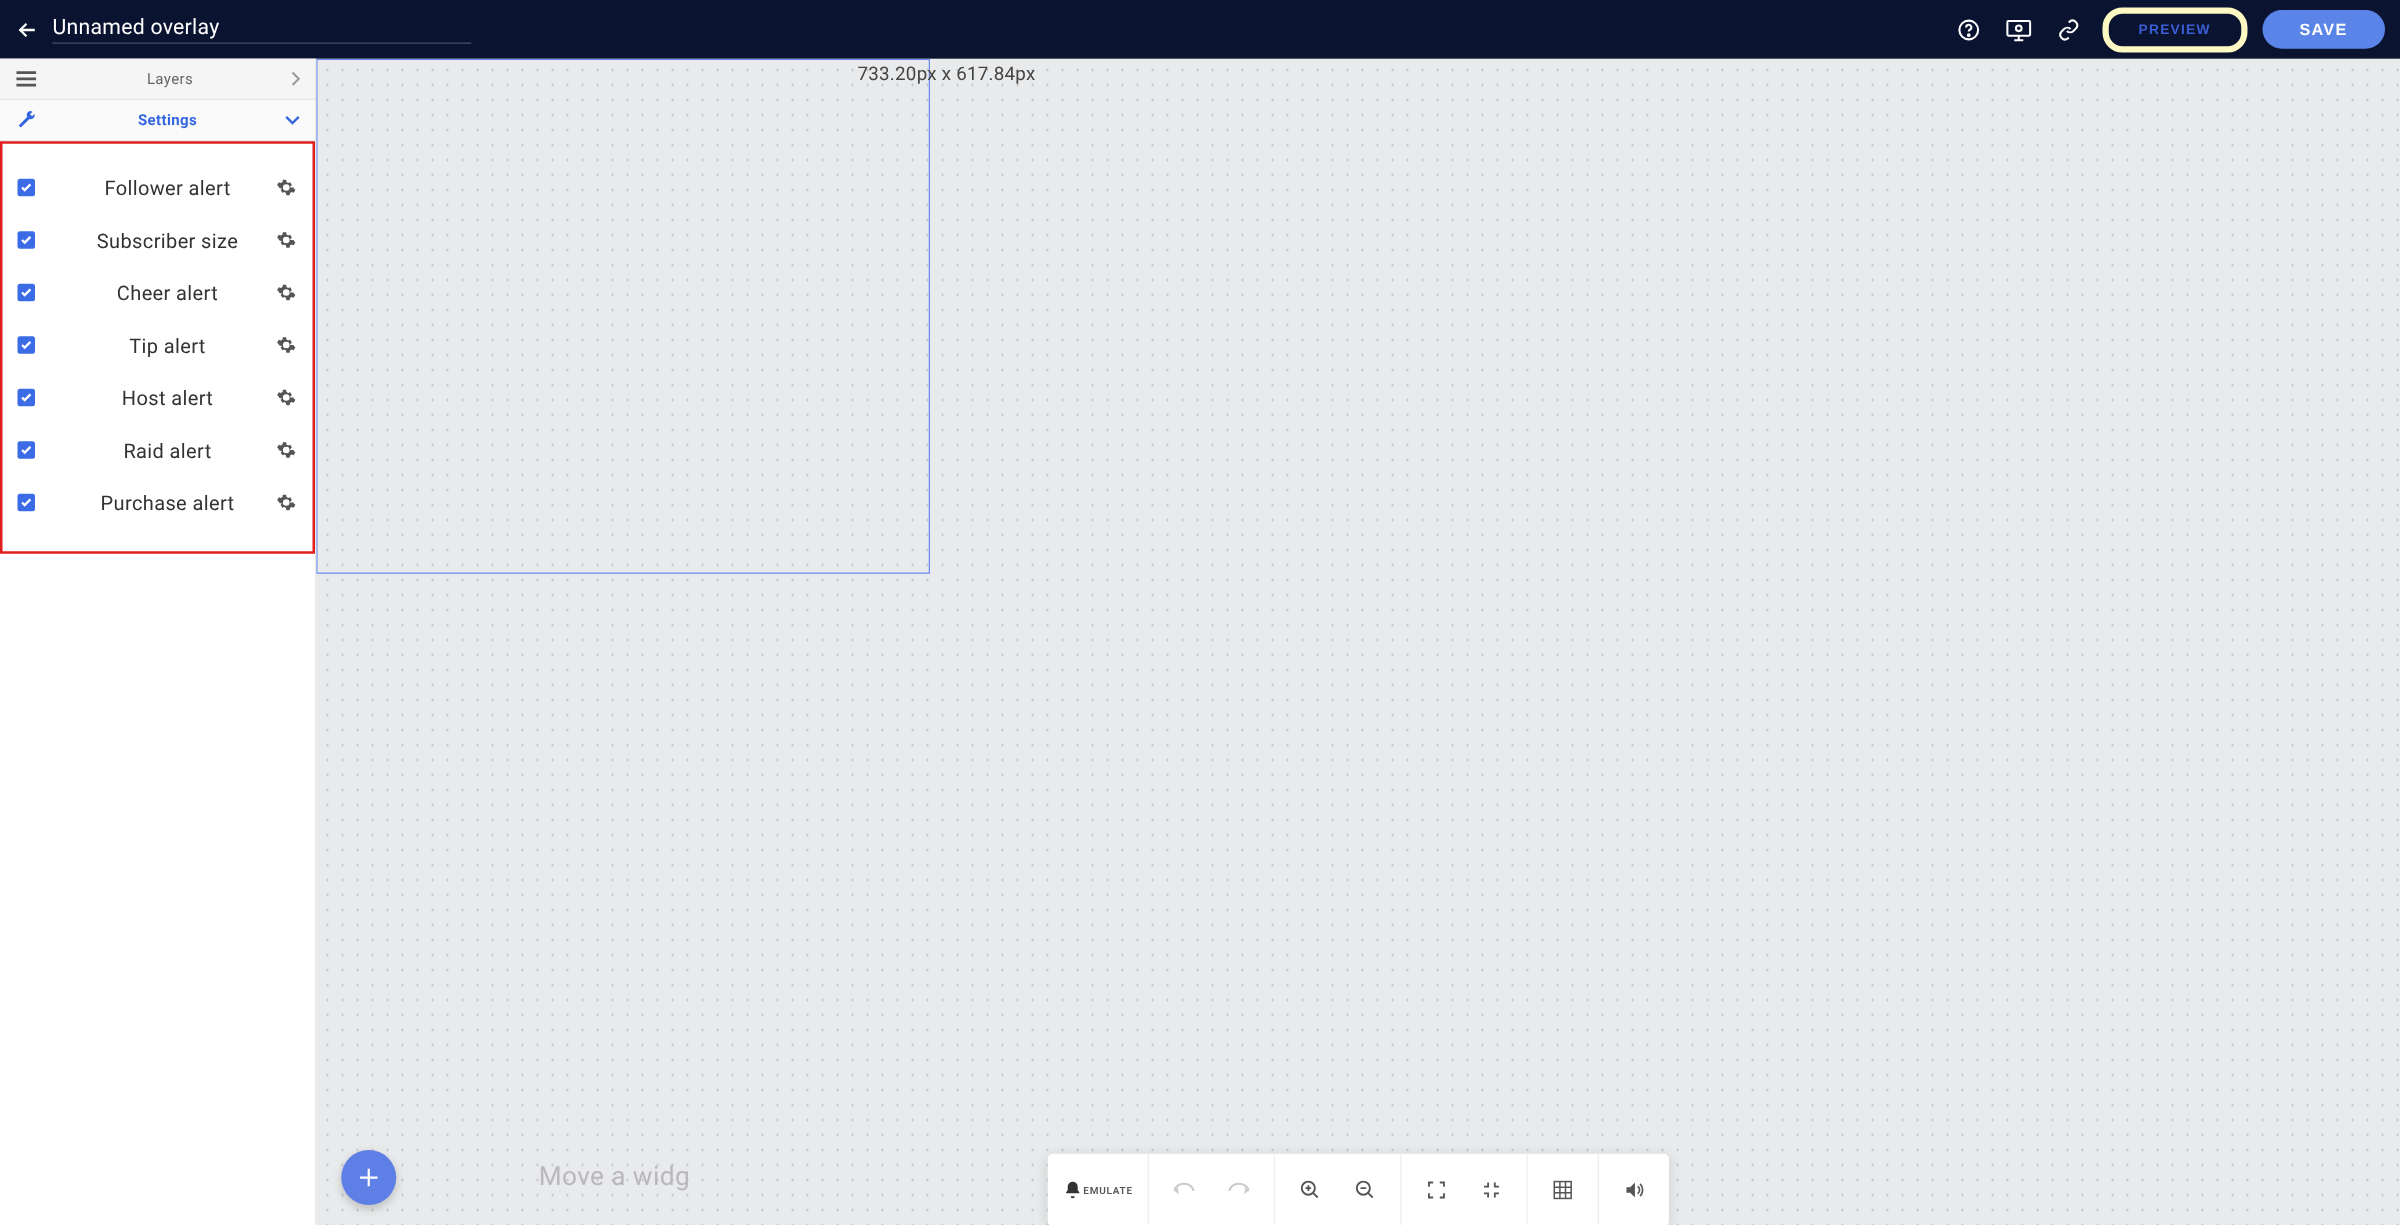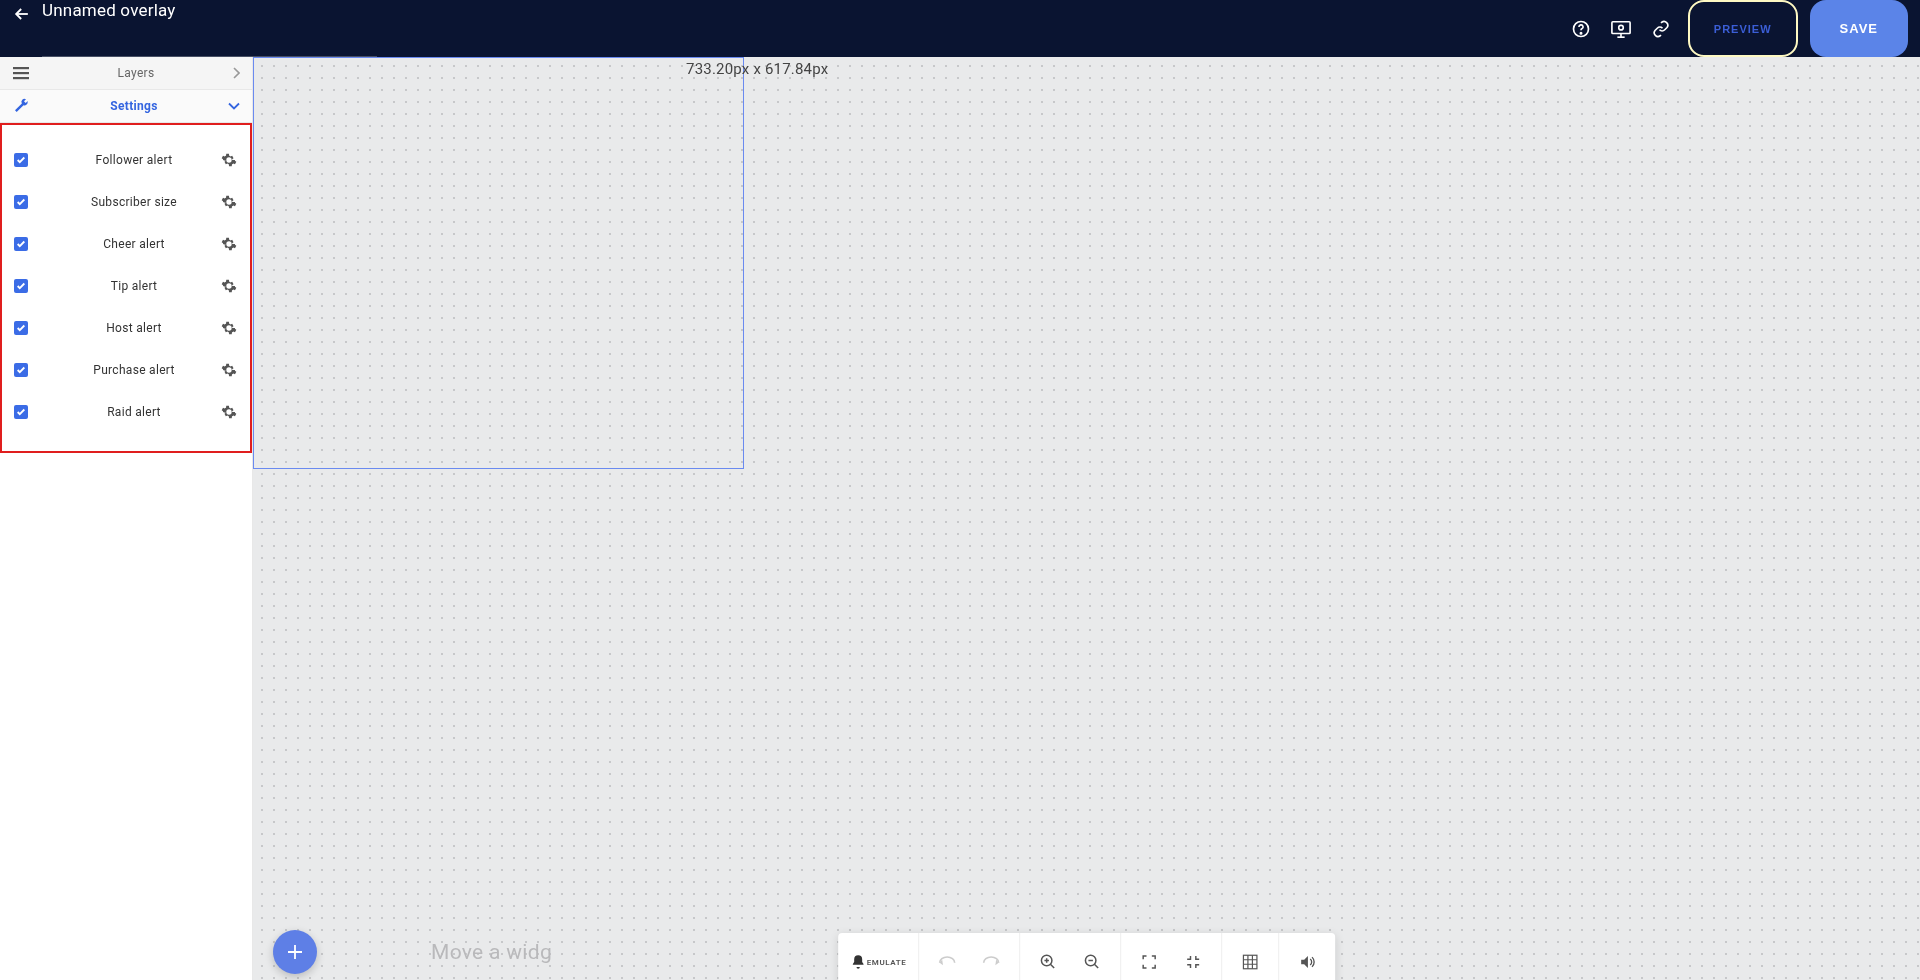--- a/index.html
+++ b/index.html
@@ -1,41 +1,42 @@
 <!DOCTYPE html>
 <html><head>
 <meta charset="utf-8">
 <style>
   * { box-sizing: border-box; margin: 0; padding: 0; }
   body { font-family: -apple-system, BlinkMacSystemFont, "Segoe UI", Roboto, Helvetica, Arial, sans-serif; overflow: hidden; width: 1920px; height: 980px; background: #fff; }
   
   
   .header {
     background: #0a1431;
-    height: 57px;
-    display: flex;
+    height: 47px;
+    display: flex;
+    align-items: center;
     padding: 0 12px 0 8px;
     color: #fff;
   }
   .back-btn {
     width: 28px; height: 28px; display: flex; align-items: center; justify-content: center;
     cursor: pointer;
   }
   .title-wrap {
     margin-left: 6px;
     border-bottom: 1px solid rgba(255,255,255,0.25);
     padding-bottom: 2px;
     width: 335px;
   }
   .title { font-size: 17px; font-weight: 400; color: #fff; letter-spacing: 0.2px; }
   .header-spacer { flex: 1; }
   .header-icons { display: flex; align-items: center; gap: 18px; margin-right: 16px; }
   .header-icon { width: 22px; height: 22px; display: flex; align-items: center; justify-content: center; cursor: pointer; color: #fff; }
   .preview-btn {
-    border: 2px solid #fef9c3;
+    border: 5px solid #fef9c3;
     color: #3b5ed6;
     background: transparent;
     padding: 7px 24px;
     border-radius: 16px;
     font-size: 11px;
     font-weight: 700;
     letter-spacing: 1px;
     cursor: pointer;
     margin-right: 12px;
   }
@@ -87,21 +88,21 @@
   }
   .alert-row .cb {
     width: 14px; height: 14px;
     background: #3b6ce6;
     border-radius: 2px;
     display: flex; align-items: center; justify-content: center;
     cursor: pointer;
     flex-shrink: 0;
   }
   .alert-row .cb svg { width: 10px; height: 10px; }
-  .alert-row .al-label { margin-left: 20px; font-size: 12px; color: #333; letter-spacing: 0.3px; flex: 1; }
+  .alert-row .al-label { margin-left: 20px; font-size: 16px; color: #333; letter-spacing: 0.3px; flex: 1; }
   .alert-row .gear { color: #555; cursor: pointer; width: 18px; height: 18px; display: flex; align-items: center; justify-content: center; }
   
   .pos-header {
     height: 40px;
     display: flex;
     align-items: center;
     padding: 0 12px;
     border-top: 1px solid #eee;
     border-bottom: 1px solid #eee;
     background: #fafafa;
@@ -341,34 +342,34 @@
               <path d="M12 8a4 4 0 1 0 0 8 4 4 0 0 0 0-8zm9 4a7 7 0 0 1-.1 1.2l2.1 1.6-2 3.5-2.5-1a7 7 0 0 1-2 1.2l-.4 2.7h-4l-.4-2.7a7 7 0 0 1-2-1.2l-2.5 1-2-3.5 2.1-1.6A7 7 0 0 1 3 12c0-.4 0-.8.1-1.2L1 9.2l2-3.5 2.5 1a7 7 0 0 1 2-1.2L7.9 2.8h4l.4 2.7a7 7 0 0 1 2 1.2l2.5-1 2 3.5-2.1 1.6c.1.4.1.8.1 1.2z"></path>
             </svg>
           </span>
       </div>
       <div class="alert-row">
         <span class="cb">
             <svg viewBox="0 0 12 12" fill="none" stroke="#fff" stroke-width="2.2">
               <path d="M2 6l2.5 2.5L10 3"></path>
             </svg>
           </span>
+        <span class="al-label">Raid alert</span>
+        <span class="gear">
+            <svg width="16" height="16" viewBox="0 0 24 24" fill="#555">
+              <path d="M12 8a4 4 0 1 0 0 8 4 4 0 0 0 0-8zm9 4a7 7 0 0 1-.1 1.2l2.1 1.6-2 3.5-2.5-1a7 7 0 0 1-2 1.2l-.4 2.7h-4l-.4-2.7a7 7 0 0 1-2-1.2l-2.5 1-2-3.5 2.1-1.6A7 7 0 0 1 3 12c0-.4 0-.8.1-1.2L1 9.2l2-3.5 2.5 1a7 7 0 0 1 2-1.2L7.9 2.8h4l.4 2.7a7 7 0 0 1 2 1.2l2.5-1 2 3.5-2.1 1.6c.1.4.1.8.1 1.2z"></path>
+            </svg>
+          </span>
+      </div>
+      <div class="alert-row">
+        <span class="cb">
+            <svg viewBox="0 0 12 12" fill="none" stroke="#fff" stroke-width="2.2">
+              <path d="M2 6l2.5 2.5L10 3"></path>
+            </svg>
+          </span>
         <span class="al-label">Purchase alert</span>
-        <span class="gear">
-            <svg width="16" height="16" viewBox="0 0 24 24" fill="#555">
-              <path d="M12 8a4 4 0 1 0 0 8 4 4 0 0 0 0-8zm9 4a7 7 0 0 1-.1 1.2l2.1 1.6-2 3.5-2.5-1a7 7 0 0 1-2 1.2l-.4 2.7h-4l-.4-2.7a7 7 0 0 1-2-1.2l-2.5 1-2-3.5 2.1-1.6A7 7 0 0 1 3 12c0-.4 0-.8.1-1.2L1 9.2l2-3.5 2.5 1a7 7 0 0 1 2-1.2L7.9 2.8h4l.4 2.7a7 7 0 0 1 2 1.2l2.5-1 2 3.5-2.1 1.6c.1.4.1.8.1 1.2z"></path>
-            </svg>
-          </span>
-      </div>
-      <div class="alert-row">
-        <span class="cb">
-            <svg viewBox="0 0 12 12" fill="none" stroke="#fff" stroke-width="2.2">
-              <path d="M2 6l2.5 2.5L10 3"></path>
-            </svg>
-          </span>
-        <span class="al-label">Raid alert</span>
         <span class="gear">
             <svg width="16" height="16" viewBox="0 0 24 24" fill="#555">
               <path d="M12 8a4 4 0 1 0 0 8 4 4 0 0 0 0-8zm9 4a7 7 0 0 1-.1 1.2l2.1 1.6-2 3.5-2.5-1a7 7 0 0 1-2 1.2l-.4 2.7h-4l-.4-2.7a7 7 0 0 1-2-1.2l-2.5 1-2-3.5 2.1-1.6A7 7 0 0 1 3 12c0-.4 0-.8.1-1.2L1 9.2l2-3.5 2.5 1a7 7 0 0 1 2-1.2L7.9 2.8h4l.4 2.7a7 7 0 0 1 2 1.2l2.5-1 2 3.5-2.1 1.6c.1.4.1.8.1 1.2z"></path>
             </svg>
           </span>
       </div>
     </div>
 
   </div>
 

